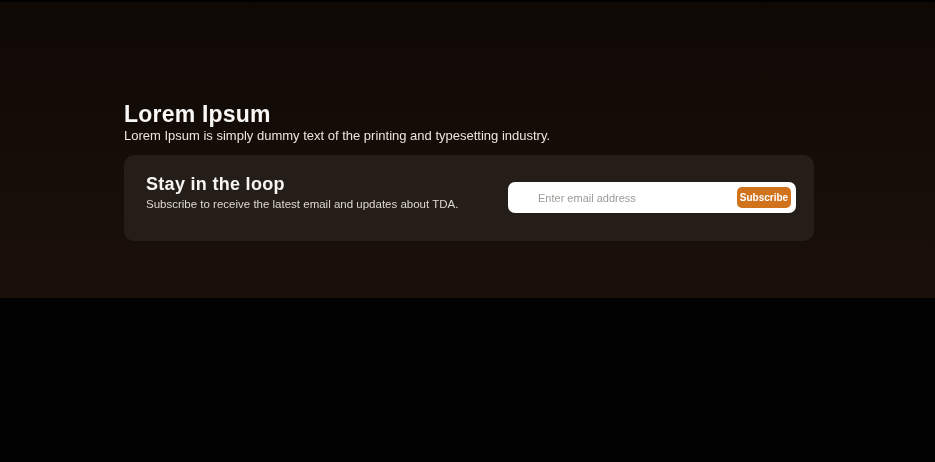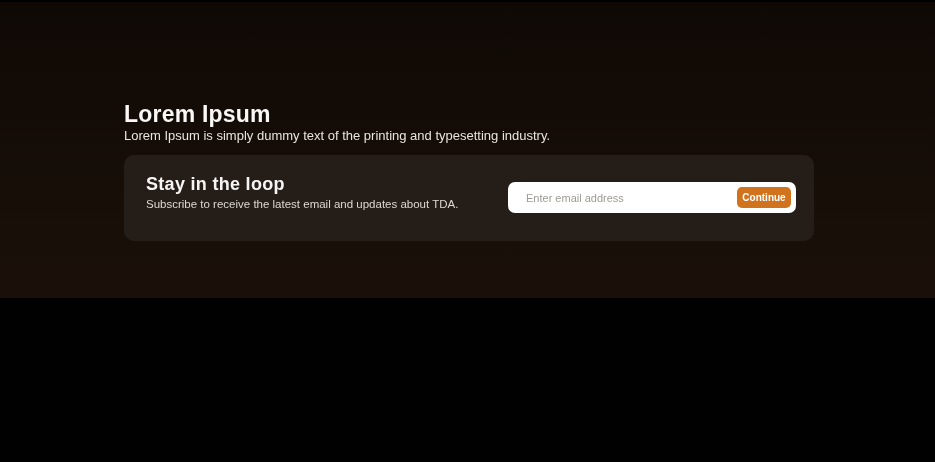--- a/index.html
+++ b/index.html
@@ -43,21 +43,21 @@
   .card-sub {
     position: absolute; left: 22px; top: 43px;
     font-size: 11.5px; line-height: 13px; color: #ded8d2;
   }
   .email-box {
     position: absolute; left: 384px; top: 27px;
     width: 288px; height: 31px;
     background: #ffffff;
     border-radius: 7px;
     display: flex; align-items: center;
-    padding: 0 5px 0 4px;
+    padding: 0 5px 0 16px;
   }
   .email-input {
     flex: 1; min-width: 0;
     border: none; outline: none; background: transparent;
     font-family: "Liberation Sans", sans-serif;
     font-size: 11px; color: #333;
     padding: 0 8px 0 14px;
   }
   .email-input::placeholder { color: #9e9a96; }
   .continue-btn {
@@ -89,21 +89,21 @@
     <h1 class="hero-title">Lorem Ipsum</h1>
     <p class="hero-subtitle">Lorem Ipsum is simply dummy text of the printing and typesetting industry.</p>
 
     <div class="subscribe-card">
       <h2 class="card-heading">Stay in the loop</h2>
       <p class="card-sub">
         <span>Subscribe to receive the latest email and updates about TDA.</span><br>
       </p>
       <div class="email-box">
         <input class="email-input" type="text" placeholder="Enter email address" style="">
-        <button class="continue-btn">Continue</button>
+        <button class="continue-btn">Subscribe</button>
       </div>
     </div>
   </section>
 
   <footer class="footer">
 
     
     
 
     

